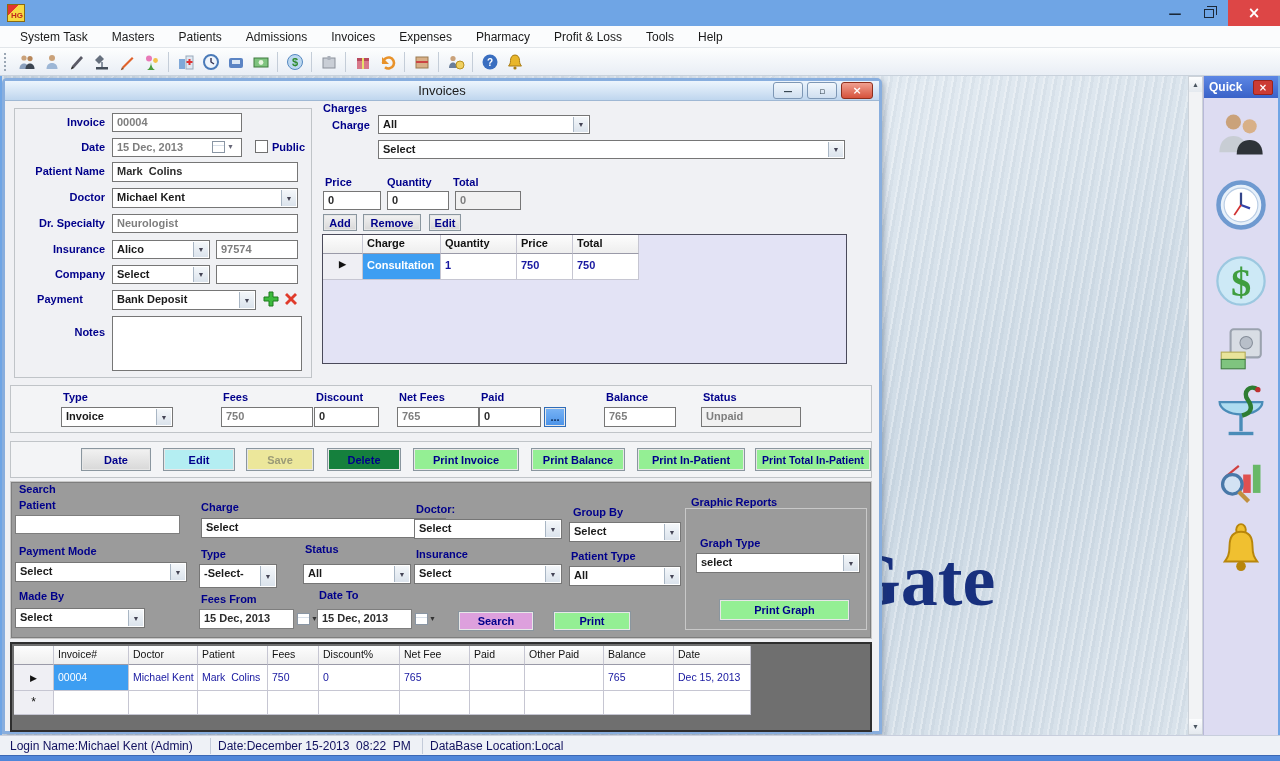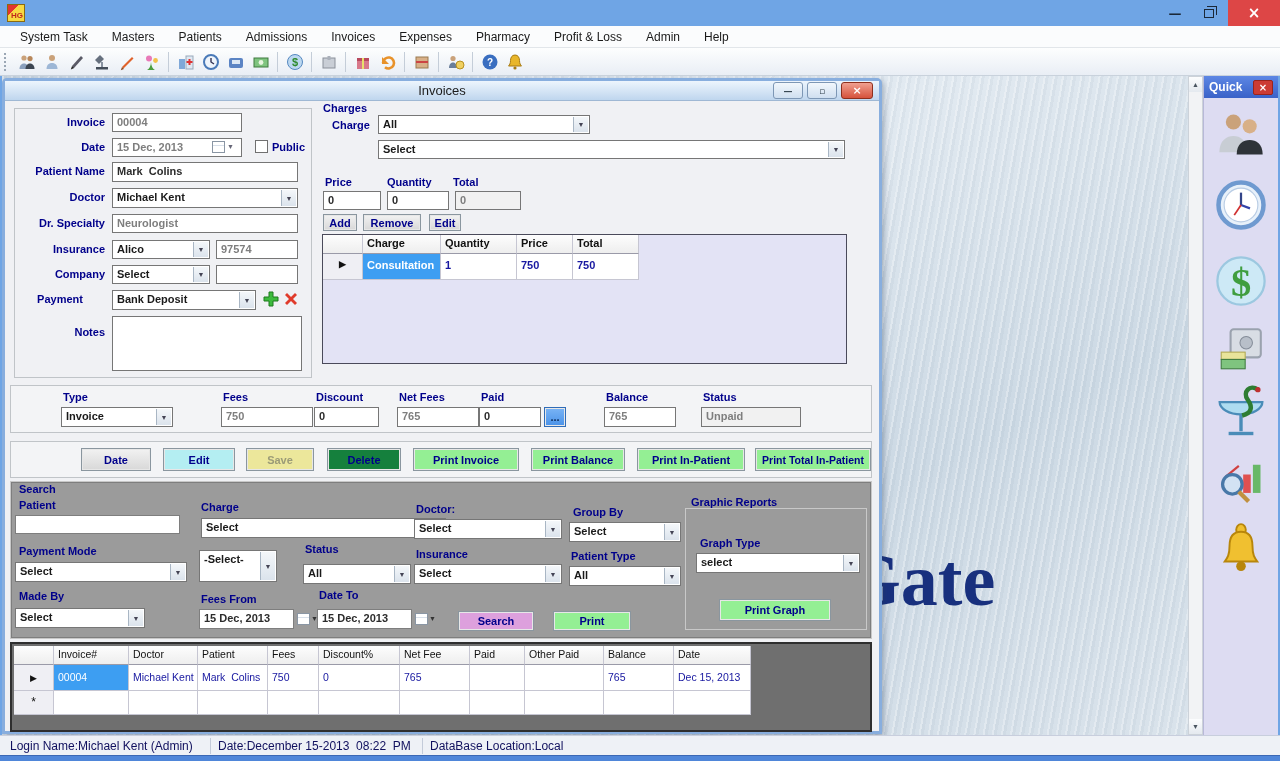--- a/index.html
+++ b/index.html
@@ -101,21 +101,21 @@
 
   <div class="menubar">
     <span class="menu-item">System Task</span>
     <span class="menu-item">Masters</span>
     <span class="menu-item">Patients</span>
     <span class="menu-item">Admissions</span>
     <span class="menu-item">Invoices</span>
     <span class="menu-item">Expenses</span>
     <span class="menu-item">Pharmacy</span>
     <span class="menu-item">Profit &amp; Loss</span>
-    <span class="menu-item">Admin</span>
+    <span class="menu-item">Tools</span>
     <span class="menu-item">Help</span>
   </div>
 
   <div class="toolbar">
     <span class="grip"></span>
     <span class="tb-ico">
         <svg width="18" height="18" viewBox="0 0 18 18">
           <circle cx="6" cy="5" r="2.6" fill="#caa27a"></circle>
           <circle cx="12" cy="5.6" r="2.6" fill="#b8875a"></circle>
           <path d="M1.5 16c0-4 2.5-5.5 4.5-5.5S10.5 12 10.5 16z" fill="#8aa0be"></path>
@@ -365,21 +365,21 @@
           <span class="panel-lbl" style="left:405px;top:21px">Doctor:</span>
           <span class="sel" style="left:403px;top:37px;width:148px;height:20px"><span>Select</span><span class="arr">▼</span></span>
 
           <span class="panel-lbl" style="left:562px;top:24px">Group By</span>
           <span class="sel" style="left:558px;top:40px;width:112px;height:20px"><span>Select</span><span class="arr">▼</span></span>
 
           <span class="panel-lbl" style="left:8px;top:63px">Payment Mode</span>
           <span class="sel" style="left:4px;top:80px;width:172px;height:20px"><span>Select</span><span class="arr">▼</span></span>
 
           <span class="panel-lbl" style="left:190px;top:66px">Type</span>
-          <span class="sel" style="left:188px;top:68px;width:78px;height:32px"><span>-Select-</span><span class="arr">▼</span></span>
+          <span class="sel" style="left:188px;top:82px;width:78px;height:24px"><span>-Select-</span><span class="arr">▼</span></span>
 
           <span class="panel-lbl" style="left:294px;top:61px">Status</span>
           <span class="sel" style="left:292px;top:82px;width:108px;height:20px"><span>All</span><span class="arr">▼</span></span>
 
           <span class="panel-lbl" style="left:405px;top:66px">Insurance</span>
           <span class="sel" style="left:403px;top:82px;width:148px;height:20px"><span>Select</span><span class="arr">▼</span></span>
 
           <span class="panel-lbl" style="left:560px;top:68px">Patient Type</span>
           <span class="sel" style="left:558px;top:84px;width:112px;height:20px"><span>All</span><span class="arr">▼</span></span>
 
@@ -396,21 +396,21 @@
           <span class="cal" style="left:404px;top:131px"></span>
           <span class="panel-lbl" style="left:418px;top:133px;color:#333;font-size:7px">▼</span>
 
           <span class="btn" style="left:447px;top:129px;width:76px;height:20px;background:#dda0dd">Search</span>
           <span class="btn" style="left:542px;top:129px;width:78px;height:20px;background:#94ef94">Print</span>
 
           <span class="panel-lbl" style="left:680px;top:14px">Graphic  Reports</span>
           <div class="grpbox" style="left:674px;top:26px;width:182px;height:122px;border-color:#c8c8c8">
             <span class="panel-lbl" style="left:14px;top:28px">Graph Type</span>
             <span class="sel" style="left:10px;top:44px;width:164px;height:20px"><span>select</span><span class="arr">▼</span></span>
-            <span class="btn" style="left:33px;top:90px;width:112px;height:22px;background:#94ef94">Print Graph</span>
+            <span class="btn" style="left:33px;top:90px;width:131px;height:22px;background:#94ef94">Print Graph</span>
           </div>
         </div>
 
         <div style="position:absolute;left:5px;top:541px;width:862px;height:90px;background:#6f6f6f;border:2px solid #2e2e2e">
           <div class="grid rg" style="left:2px;top:2px;width:737px;height:71px;background:#6f6f6f;border:none">
             <div class="g-row" style="height:19px">
               <span class="g-h" style="width:40px"></span>
               <span class="g-h" style="width:75px">Invoice#</span>
               <span class="g-h" style="width:69px">Doctor</span>
               <span class="g-h" style="width:70px">Patient</span>

